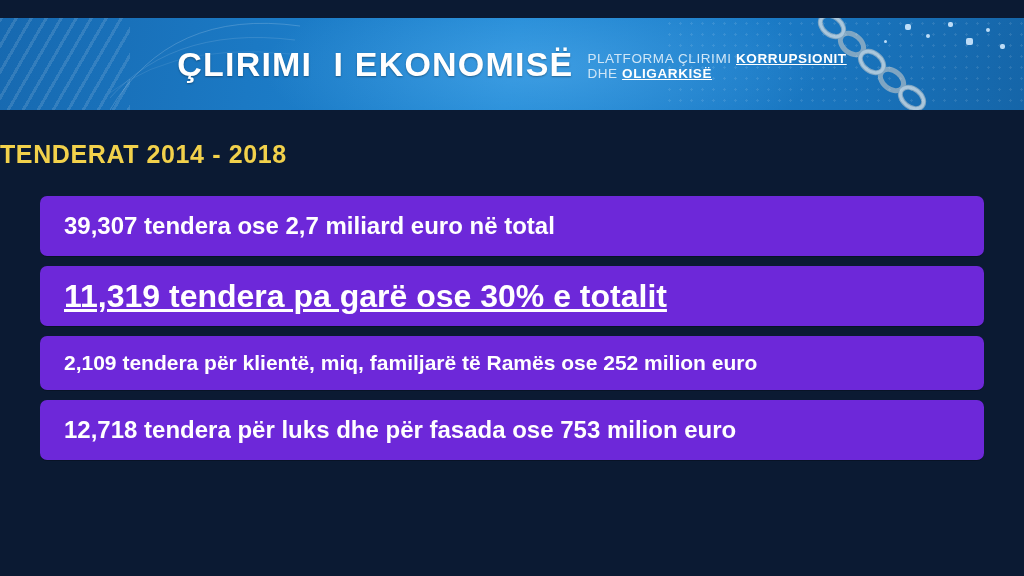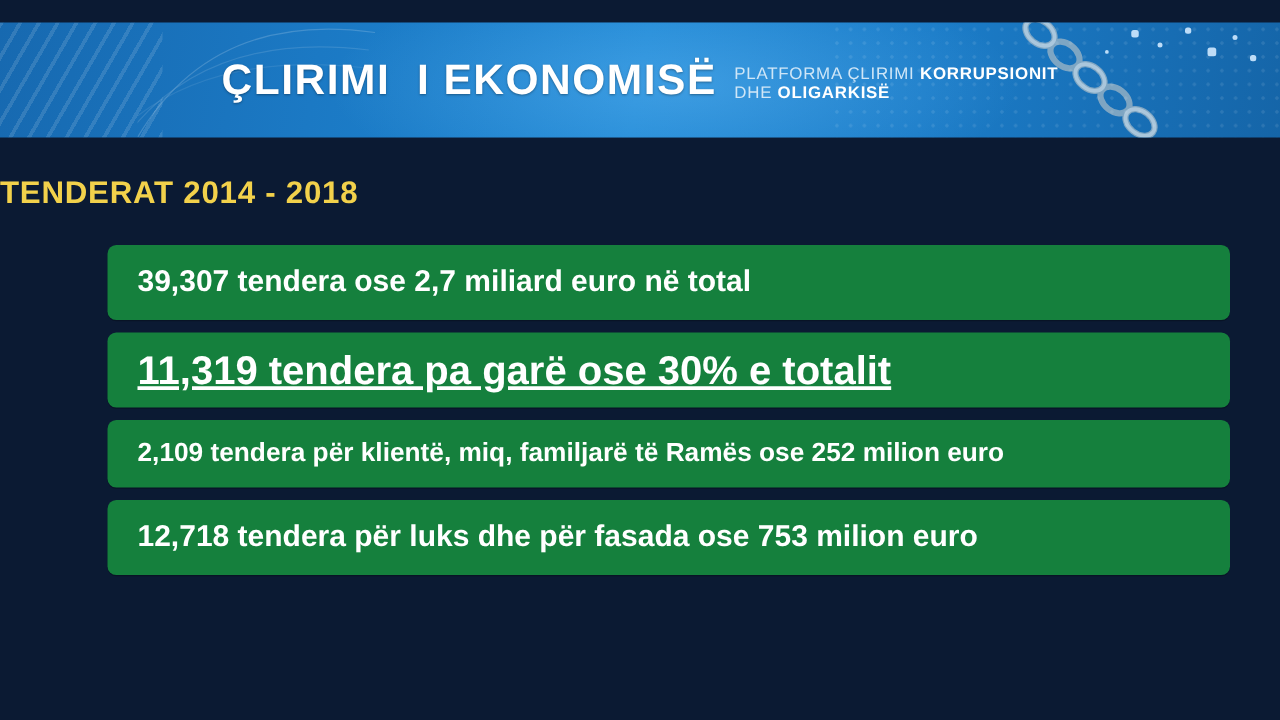--- a/index.html
+++ b/index.html
@@ -81,20 +81,21 @@
   }
   .logo-sub-line {
     color: #cfe6f7;
     font-size: 13.5px;
     letter-spacing: .6px;
     white-space: nowrap;
   }
   .logo-sub-line b {
     color: #ffffff;
     font-weight: bold;
+    text-decoration: underline;
   }
 
   
   .chain {
     position: absolute;
     right: 54px; top: -16px;
     width: 190px; height: 120px;
     opacity: .85;
   }
   .spark {
@@ -115,30 +116,29 @@
     font-weight: bold;
     letter-spacing: .6px;
   }
 
   .bars {
     position: absolute;
     left: 40px; top: 196px;
     width: 944px;
   }
   .bar {
-    background: #15803d;
+    background: #6d28d9;
     border-radius: 7px;
     color: #ffffff;
     font-weight: bold;
     display: flex;
     align-items: center;
     box-shadow: 0 1px 0 rgba(0,0,0,.25);
     padding: 0 24px;
     box-sizing: border-box;
-    margin-left: 46px;
   }
   .bar-1 { height: 60px; margin-bottom: 10px; font-size: 24px; }
   .bar-2 { height: 60px; margin-bottom: 10px; font-size: 32px; text-decoration: underline; }
   .bar-3 { height: 54px; margin-bottom: 10px; font-size: 21px; }
   .bar-4 { height: 60px; font-size: 24px; }
 </style>
 </head>
 <body>
 
 <div class="banner">

